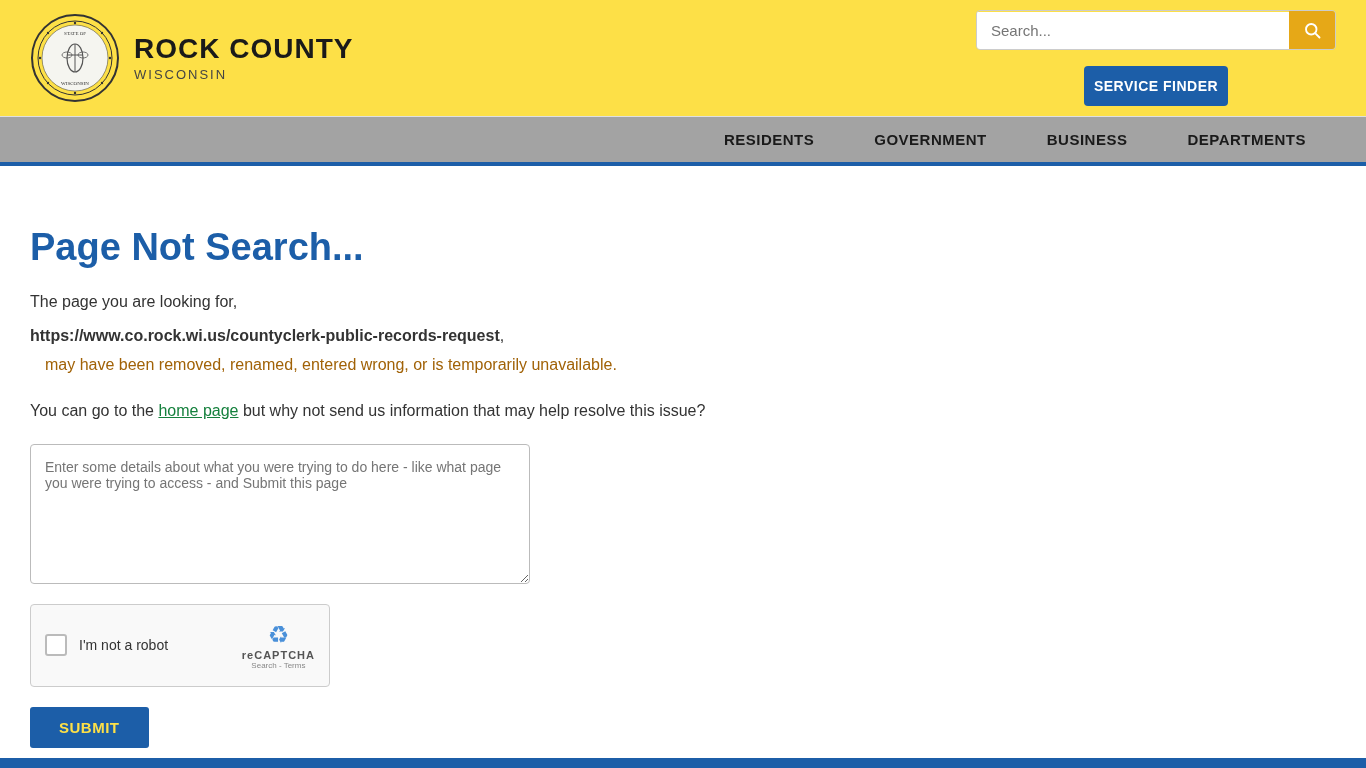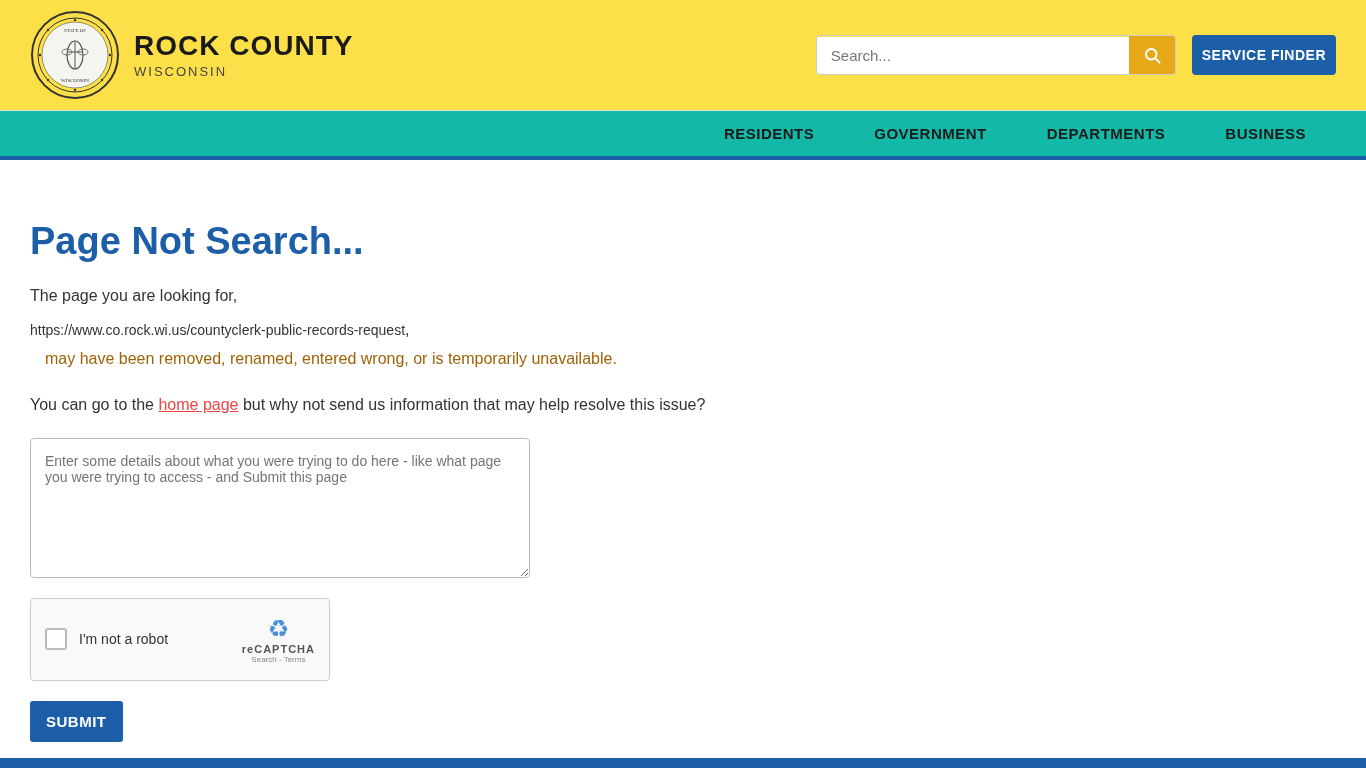--- a/index.html
+++ b/index.html
@@ -38,20 +38,21 @@
     .site-title-sub {
       font-size: 13px;
       color: #444;
       letter-spacing: 2px;
       margin-top: 2px;
     }
     .header-right {
       display: flex;
       align-items: center;
       gap: 16px;
+      flex-direction: column;
     }
     .search-bar {
       display: flex;
       align-items: center;
       border: 1.5px solid #ccc;
       border-radius: 4px;
       overflow: hidden;
       width: 360px;
     }
     .search-input {
@@ -85,21 +86,21 @@
       white-space: nowrap;
     }
 
     
     .nav {
       display: flex;
       align-items: center;
       justify-content: flex-end;
       padding: 0 30px;
       border-bottom: 4px solid #1c5ea8;
-      background: #14b8a6;
+      background: #a3a3a3;
     }
     .nav-items {
       display: flex;
       gap: 0;
     }
     .nav-item {
       padding: 14px 30px;
       font-size: 15px;
       font-weight: 700;
       color: #1a1a1a;
@@ -120,33 +121,33 @@
       color: #1c5ea8;
       margin-bottom: 20px;
     }
     .not-found-text {
       font-size: 16px;
       color: #333;
       line-height: 1.6;
       margin-bottom: 8px;
     }
     .not-found-url {
-      font-weight: 400;
+      font-weight: 700;
       color: #333;
-      font-size: 14px;
+      font-size: 16px;
       margin-top: 36px;
     }
     .not-found-suffix {
       font-size: 16px;
       color: #a16207;
       margin-bottom: 24px;
       margin-left: 15px;
     }
     .home-link {
-      color: #ef4444;
+      color: #15803d;
       text-decoration: underline;
       cursor: pointer;
     }
     .info-text {
       font-size: 16px;
       color: #333;
       margin-bottom: 20px;
       line-height: 1.6;
     }
     .feedback-textarea {
@@ -209,23 +210,23 @@
       letter-spacing: 1px;
     }
     .captcha-sub {
       font-size: 8px;
       color: #888;
     }
 
     
     .submit-btn {
       background: #1c5ea8;
-      color: #ffffff;
+      color: #fde047;
       border: none;
-      padding: 12px 16px;
+      padding: 12px 29px;
       font-size: 15px;
       font-weight: 700;
       cursor: pointer;
       border-radius: 3px;
       letter-spacing: 0.5px;
     }
 
     
     .footer-bar {
       position: fixed;
@@ -281,22 +282,22 @@
       </button>
     </div>
     <button class="service-finder-btn">SERVICE FINDER</button>
   </div>
 </header>
 
 <nav class="nav">
   <div class="nav-items">
     <div class="nav-item">RESIDENTS</div>
     <div class="nav-item">GOVERNMENT</div>
+    <div class="nav-item">BUSINESS</div>
     <div class="nav-item">DEPARTMENTS</div>
-    <div class="nav-item">BUSINESS</div>
   </div>
 </nav>
 
 <main class="main">
   <h1 class="page-not-found-title">Page Not Search...</h1>
 
   <p class="not-found-text">
     <span>The page you are looking for,</span>
   </p>
   <p class="not-found-text">

